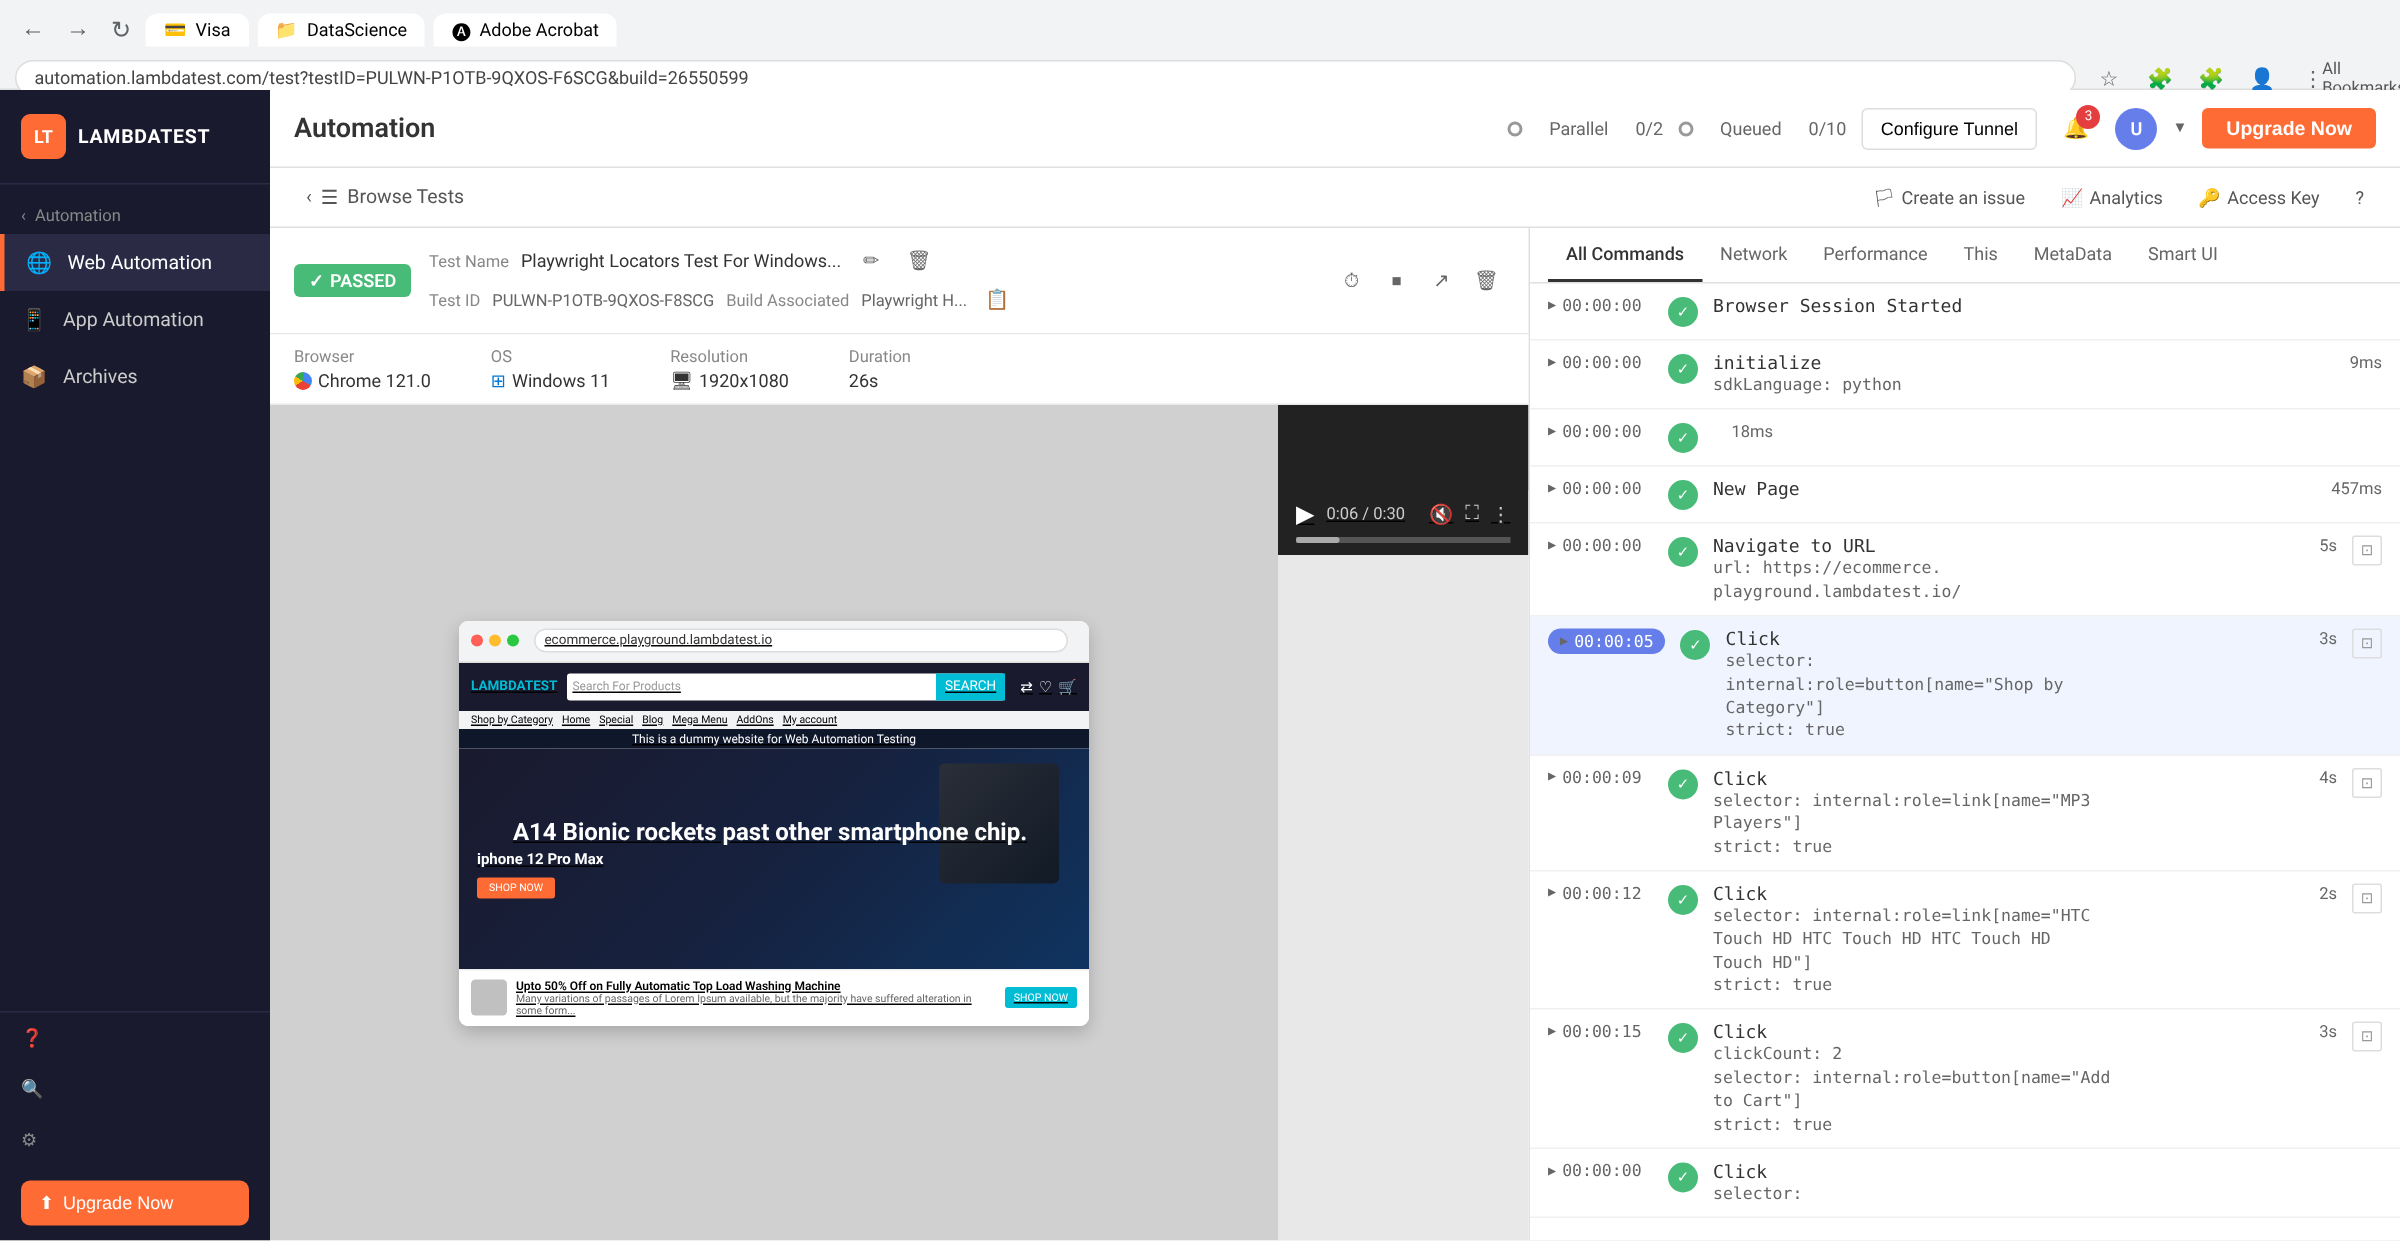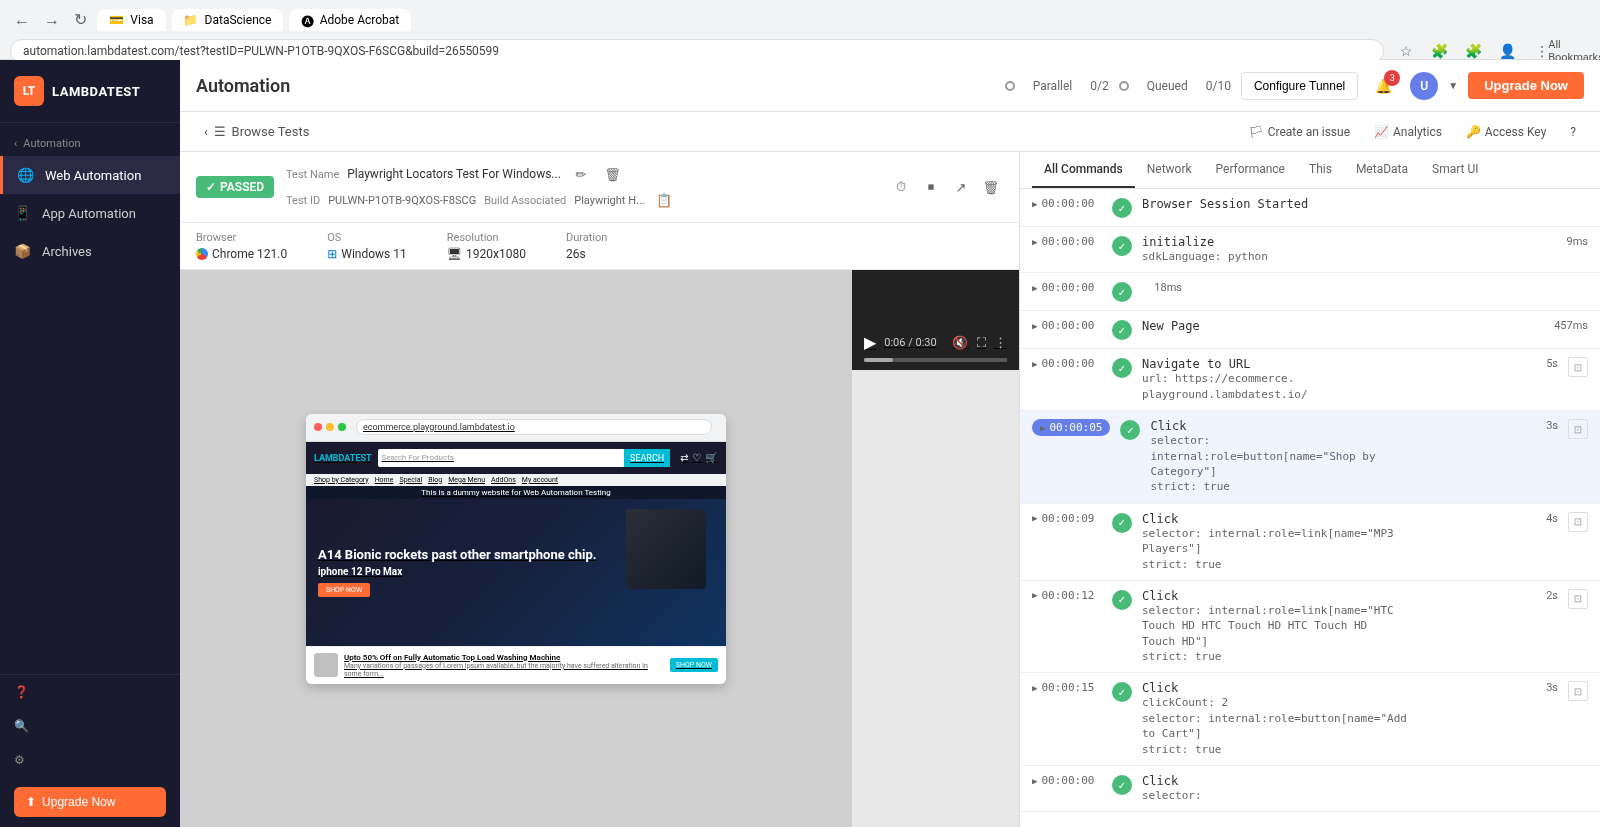--- a/index.html
+++ b/index.html
@@ -88,21 +88,21 @@
     .mock-browser-dot.yellow { background: #ffbd2e; }
     .mock-browser-dot.green { background: #28c840; }
     .mock-address { flex: 1; background: white; border-radius: 10px; height: 16px; margin: 0 6px; font-size: 9px; display: flex; align-items: center; padding: 0 6px; color: #333; border: 1px solid #ddd; }
     .mock-browser-content { height: calc(100% - 28px); display: flex; flex-direction: column; overflow: hidden; }
     .mock-header { background: #1a1a2e; height: 32px; display: flex; align-items: center; padding: 0 8px; gap: 6px; }
     .mock-logo { color: #00bcd4; font-size: 9px; font-weight: bold; }
     .mock-search { flex: 1; background: white; height: 18px; border-radius: 2px; display: flex; align-items: center; }
     .mock-search-btn { background: #00bcd4; color: white; height: 18px; padding: 0 6px; font-size: 9px; display: flex; align-items: center; }
     .mock-hero { flex: 1; background: linear-gradient(135deg, #1a1a2e 0%, #16213e 50%, #0f3460 100%); display: flex; align-items: center; padding: 12px; position: relative; overflow: hidden; }
     .mock-hero-text { color: white; z-index: 2; }
-    .mock-hero-title { font-size: 13px; font-weight: 700; line-height: 1.3; }
+    .mock-hero-title { font-size: 16px; font-weight: 700; line-height: 1.3; margin-left: 24px; }
     .mock-hero-subtitle { font-size: 9px; color: #ccc; margin-top: 2px; }
     .mock-promo-banner { background: #0f172a; color: white; font-size: 8px; padding: 2px 19px; text-align: center; }
     .mock-product-row { background: white; padding: 6px 8px; display: flex; align-items: center; gap: 6px; border-top: 1px solid #eee; }
     .mock-product-img { width: 24px; height: 24px; background: #ddd; border-radius: 2px; }
     .mock-product-text { flex: 1; }
     .mock-product-title { font-size: 8px; font-weight: 600; }
     .mock-product-desc { font-size: 7px; color: #666; }
     .mock-shop-btn { background: #00bcd4; color: white; font-size: 7px; padding: 3px 6px; border-radius: 2px; white-space: nowrap; }
 
     

